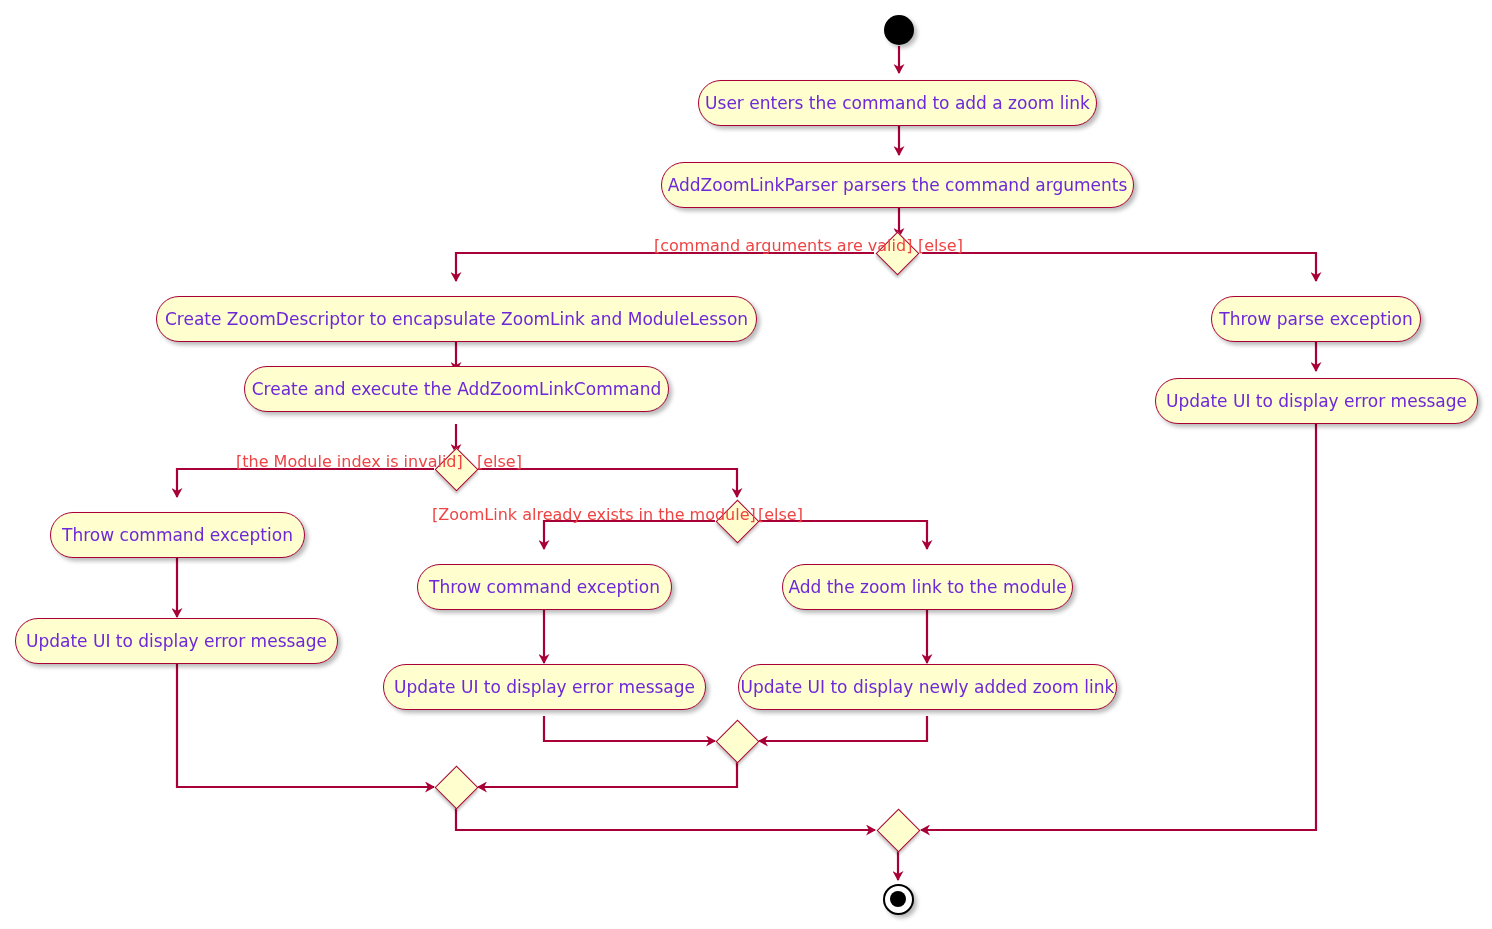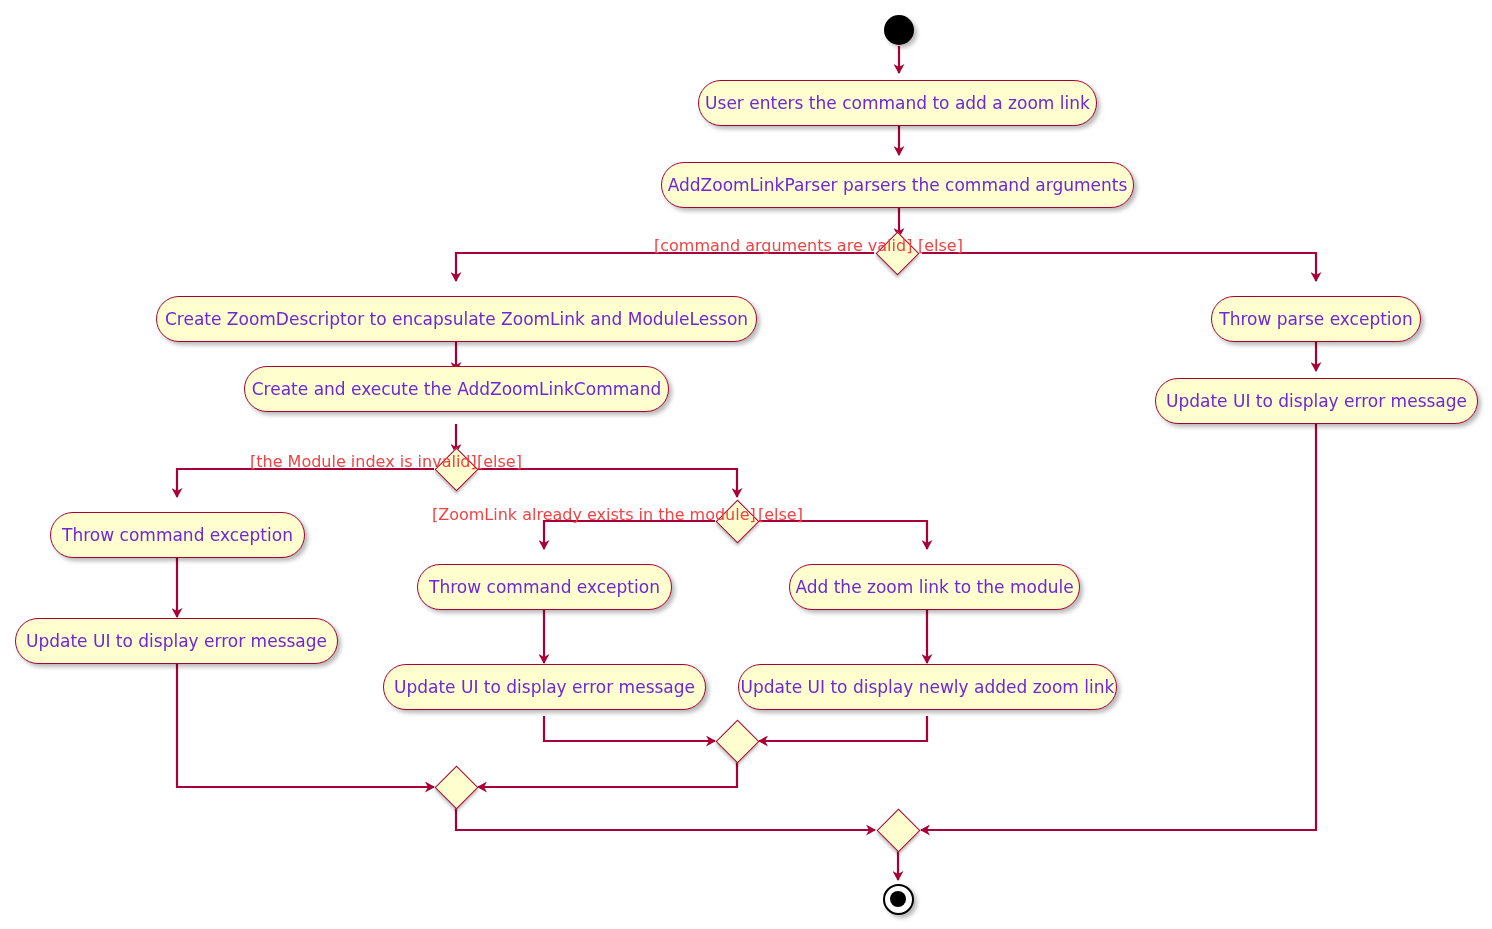--- a/index.html
+++ b/index.html
@@ -157,41 +157,41 @@
     <div class="activity" style="left:1155px; top:378px; width:323px; height:46px;">Update UI to display error message</div>
 
     <div class="activity" style="left:50px; top:512px; width:255px; height:46px;">Throw command exception</div>
 
     <div class="activity" style="left:15px; top:618px; width:323px; height:46px;">Update UI to display error message</div>
 
     <div class="activity" style="left:417px; top:564px; width:255px; height:46px;">Throw command exception</div>
 
     <div class="activity" style="left:383px; top:664px; width:323px; height:46px;">Update UI to display error message</div>
 
-    <div class="activity" style="left:782px; top:564px; width:291px; height:46px;margin-left:7px;">Add the zoom link to the module</div>
+    <div class="activity" style="left:782px; top:564px; width:291px; height:46px;">Add the zoom link to the module</div>
 
     <div class="activity" style="left:738px; top:664px; width:379px; height:46px;">Update UI to display newly added zoom link</div>
 
     <div class="diamond" style="left:882px; top:238px; width:31px; height:31px;"></div>
 
     <div class="diamond" style="left:441px; top:454px; width:31px; height:31px;"></div>
 
     <div class="diamond" style="left:722px; top:506px; width:31px; height:31px;"></div>
 
     <div class="diamond" style="left:722px; top:726px; width:31px; height:31px;"></div>
 
     <div class="diamond" style="left:441px; top:772px; width:31px; height:31px;"></div>
 
     <div class="diamond" style="left:883px; top:815px; width:31px; height:31px;"></div>
 
     <div class="guard-label" style="left:654px; top:238px;">[command arguments are valid]</div>
 
     <div class="guard-label" style="left:918px; top:238px;">[else]</div>
 
-    <div class="guard-label" style="left:250px; top:454px;">[the Module index is invalid]</div>
+    <div class="guard-label" style="left:236px; top:454px;">[the Module index is invalid]</div>
 
     <div class="guard-label" style="left:477px; top:454px;">[else]</div>
 
     <div class="guard-label" style="left:432px; top:507px;">[ZoomLink already exists in the module]</div>
 
     <div class="guard-label" style="left:758px; top:507px;">[else]</div>
 
     <div class="end-node-outer" style="left:883px; top:884px; width:31px; height:31px;">
       <div class="end-node-inner" style="left:5px; top:5px; width:16px; height:16px;"></div>
     </div>

